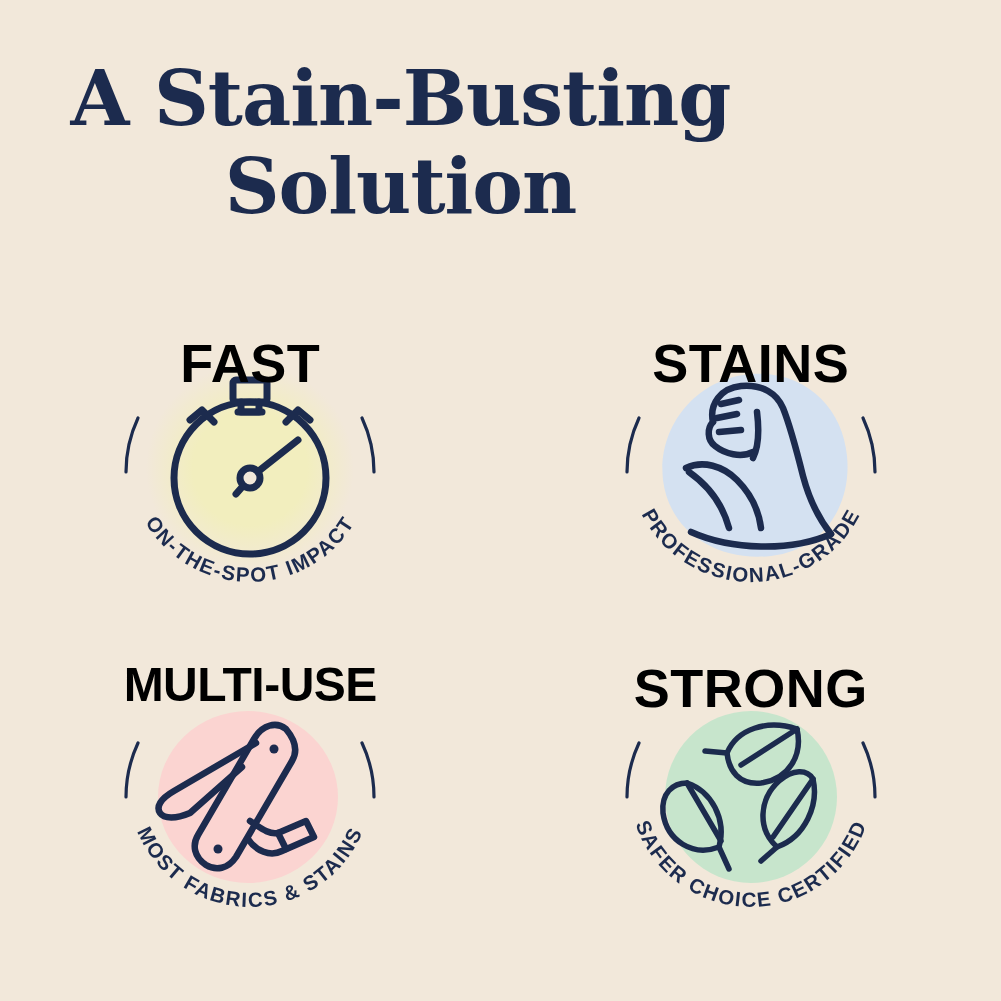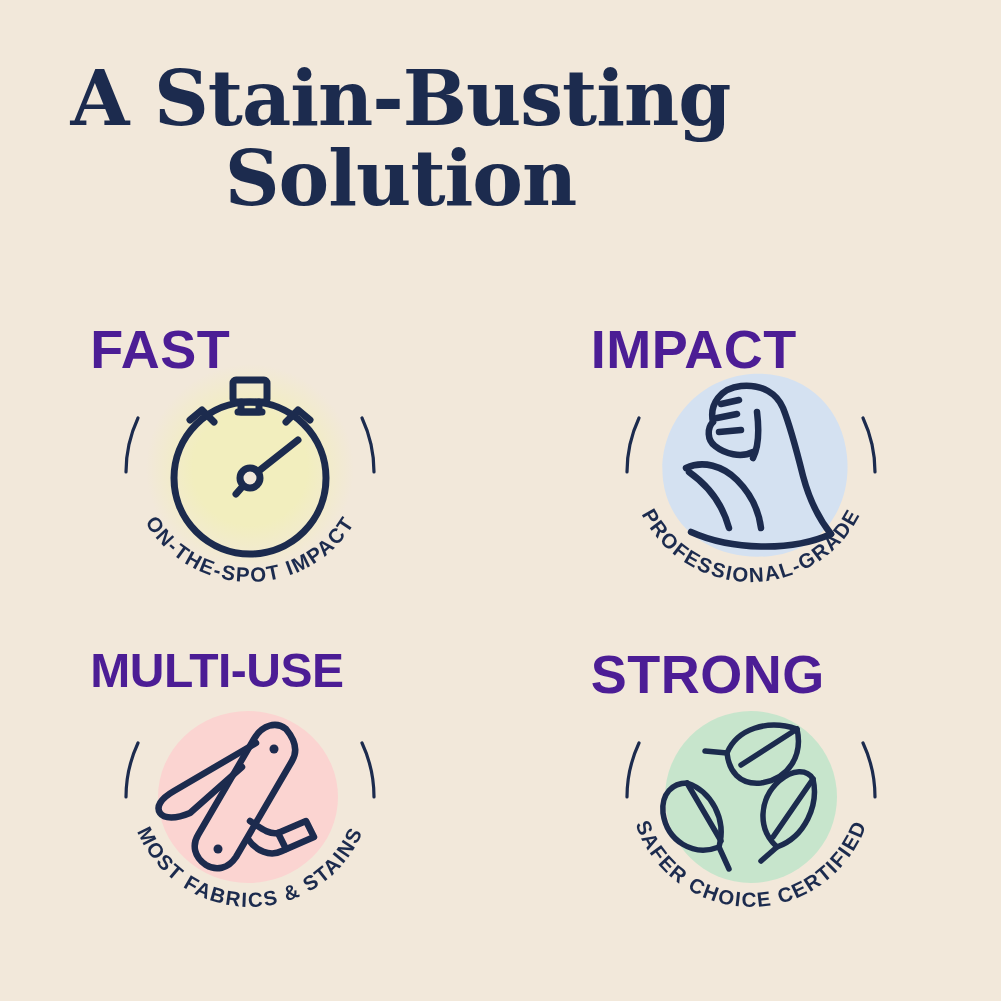--- a/index.html
+++ b/index.html
@@ -28,21 +28,21 @@
   }
   .title-line {
     font-family: "DejaVu Serif", "Liberation Serif", serif;
     font-weight: bold;
     color: #1C2B4E;
     font-size: 76px;
     line-height: 0.98;
     letter-spacing: -1px;
   }
   .title-line.l2 {
-    margin-top: 6px;
+    margin-top: 14px;
   }
 
   
   .grid {
     position: absolute;
     top: 300px;
     left: 0;
     width: 1001px;
     display: grid;
     grid-template-columns: 1fr 1fr;
@@ -54,26 +54,27 @@
     align-items: flex-start;
     justify-content: center;
   }
   .badge-inner {
     position: relative;
     width: 320px;
     height: 320px;
   }
   .badge-heading {
     position: absolute;
-    top: 22px;
+    top: 36px;
     left: 0;
     width: 100%;
+    text-align: center;
     font-family: "Liberation Sans", sans-serif;
     font-weight: bold;
-    color: #4c1d95;
+    color: #000000;
     font-size: 54px;
     letter-spacing: 0.5px;
     line-height: 1;
     z-index: 3;
     white-space: nowrap;
   }
   .badge-heading.wide { font-size: 48px; letter-spacing: -0.5px; }
   .badge-svg {
     position: absolute;
     top: 0;
@@ -132,21 +133,21 @@
 
           <text class="arc-text">
             <textPath href="#arcFast" startOffset="50%" text-anchor="middle">ON-THE-SPOT IMPACT</textPath>
           </text>
         </svg>
       </div>
     </div>
 
     <div class="badge">
       <div class="badge-inner">
-        <div class="badge-heading">IMPACT</div>
+        <div class="badge-heading">STAINS</div>
         <svg class="badge-svg" width="320" height="320" viewBox="0 0 320 320">
           <defs>
             <path id="arcStrong" d="M 38 160 A 122 122 0 0 0 282 160" fill="none"></path>
           </defs>
 
           <path d="M 160 74 C 214 70 252 108 256 156 C 261 206 232 250 180 256 C 124 262 78 230 72 180 C 66 126 106 78 160 74 Z" fill="#D4E1F1"></path>
 
           <g stroke="#1C2B4E" stroke-width="3.2" fill="none" stroke-linecap="round">
             <path d="M 48 118 A 128 128 0 0 0 36 172"></path>
             <path d="M 272 118 A 128 128 0 0 1 284 172"></path>

